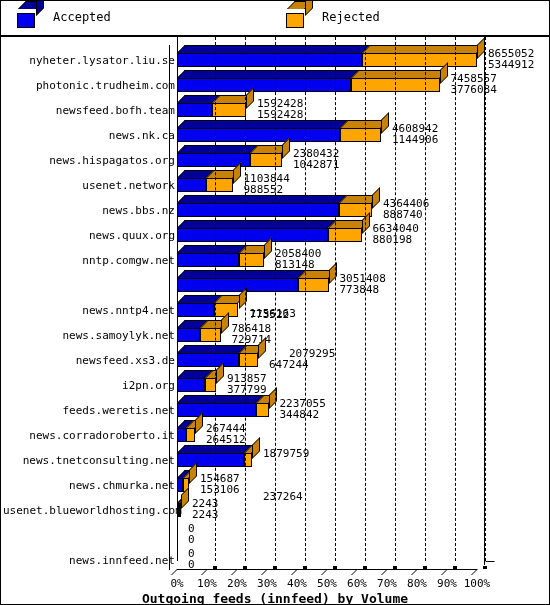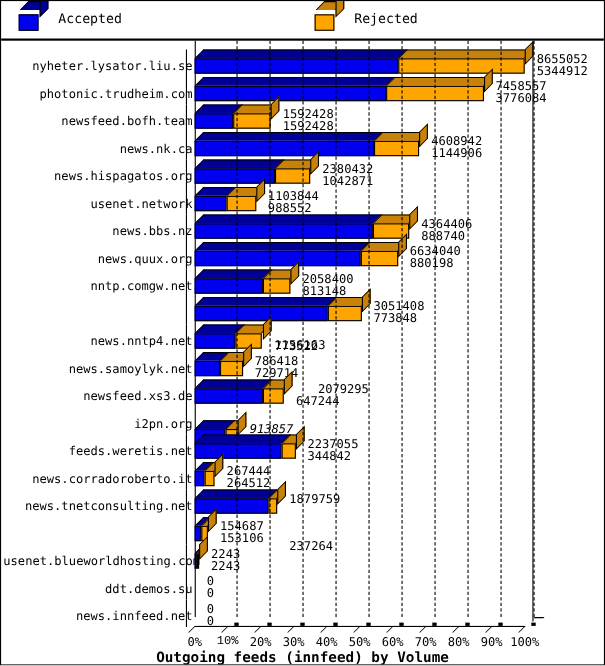--- a/index.html
+++ b/index.html
@@ -209,22 +209,22 @@
         <div class="cat-label" style="top: 168px;">news.bbs.nz</div>
         <div class="cat-label" style="top: 193px;">news.quux.org</div>
         <div class="cat-label" style="top: 218px;">nntp.comgw.net</div>
         <div class="cat-label" style="top: 268px;">news.nntp4.net</div>
         <div class="cat-label" style="top: 293px;">news.samoylyk.net</div>
         <div class="cat-label" style="top: 318px;">newsfeed.xs3.de</div>
         <div class="cat-label" style="top: 343px;">i2pn.org</div>
         <div class="cat-label" style="top: 368px;">feeds.weretis.net</div>
         <div class="cat-label" style="top: 393px;">news.corradoroberto.it</div>
         <div class="cat-label" style="top: 418px;">news.tnetconsulting.net</div>
+        <div class="cat-label" style="top: 443px;">news.chmurka.net</div>
         <div class="cat-label" style="top: 468px;">usenet.blueworldhosting.com</div>
-        <div class="cat-label" style="top: 493px;">ddt.demos.su</div>
         <div class="cat-label" style="top: 518px;">news.innfeed.net</div>
       </div>
     <div id="leftwall">
         <div class="wall-seg" style="top: 8px; height: 25px;"></div>
         <div class="wall-seg" style="top: 33px; height: 25px;"></div>
         <div class="wall-seg" style="top: 58px; height: 25px;"></div>
         <div class="wall-seg" style="top: 83px; height: 25px;"></div>
         <div class="wall-seg" style="top: 108px; height: 25px;"></div>
         <div class="wall-seg" style="top: 133px; height: 25px;"></div>
         <div class="wall-seg" style="top: 158px; height: 25px;"></div>
@@ -381,21 +381,21 @@
           <div class="bar-wrap" style="width: 81px;">
             <div class="skew-top acc" style="left: 0px; width: 62px;"></div>
             <div class="seg acc" style="left: 0px; width: 62px;"></div>
             <div class="skew-top rej" style="left: 62px; width: 19px;"></div>
             <div class="seg rej" style="left: 62px; width: 19px;"></div>
             <div class="skew-side rej" style="left: 81px; top: -8px; height: 14px;"></div>
           </div>
           <div class="val-label val-top" style="left: 92px; top: 3px; margin-left: 20px;">2079295</div>
           <div class="val-label val-bot" style="left: 92px; top: 14px;">647244</div>
         </div>
-        <div class="row" style="top: 345px; font-style: italic;">
+        <div class="row" style="top: 333px;">
           <div class="bar-wrap" style="width: 39px;">
             <div class="skew-top acc" style="left: 0px; width: 28px;"></div>
             <div class="seg acc" style="left: 0px; width: 28px;"></div>
             <div class="skew-top rej" style="left: 28px; width: 11px;"></div>
             <div class="seg rej" style="left: 28px; width: 11px;"></div>
             <div class="skew-side rej" style="left: 39px; top: -8px; height: 14px;"></div>
           </div>
           <div class="val-label val-top" style="left: 50px; top: 3px;">913857</div>
           <div class="val-label val-bot" style="left: 50px; top: 14px;">377799</div>
         </div>
@@ -494,21 +494,21 @@
         <div class="tick" style="left: 240px;"></div>
         <div class="tick-mark" style="left: 246px; top: 5px;"></div>
         <div class="tick" style="left: 270px;"></div>
         <div class="tick-mark" style="left: 276px; top: 5px;"></div>
         <div class="tick" style="left: 300px;"></div>
         <div class="tick-mark" style="left: 306px; top: 5px;"></div>
         <div style="position: absolute; left: 300px; top: 0px; width: 9px; height: 9px; border-top: 1px solid rgb(0, 0, 0); transform: skewX(-45deg); transform-origin: left bottom;"></div>
       </div>
     <div id="xticklabels">
         <div class="xtl" style="left: 26px;">0%</div>
-        <div class="xtl" style="left: 56px; font-family: Liberation Mono, monospace;">10%</div>
+        <div class="xtl" style="left: 56px;">10%</div>
         <div class="xtl" style="left: 86px;">20%</div>
         <div class="xtl" style="left: 116px;">30%</div>
         <div class="xtl" style="left: 146px;">40%</div>
         <div class="xtl" style="left: 176px;">50%</div>
         <div class="xtl" style="left: 206px;">60%</div>
         <div class="xtl" style="left: 236px;">70%</div>
         <div class="xtl" style="left: 266px;">80%</div>
         <div class="xtl" style="left: 296px;">90%</div>
         <div class="xtl" style="left: 326px;">100%</div>
       </div>

